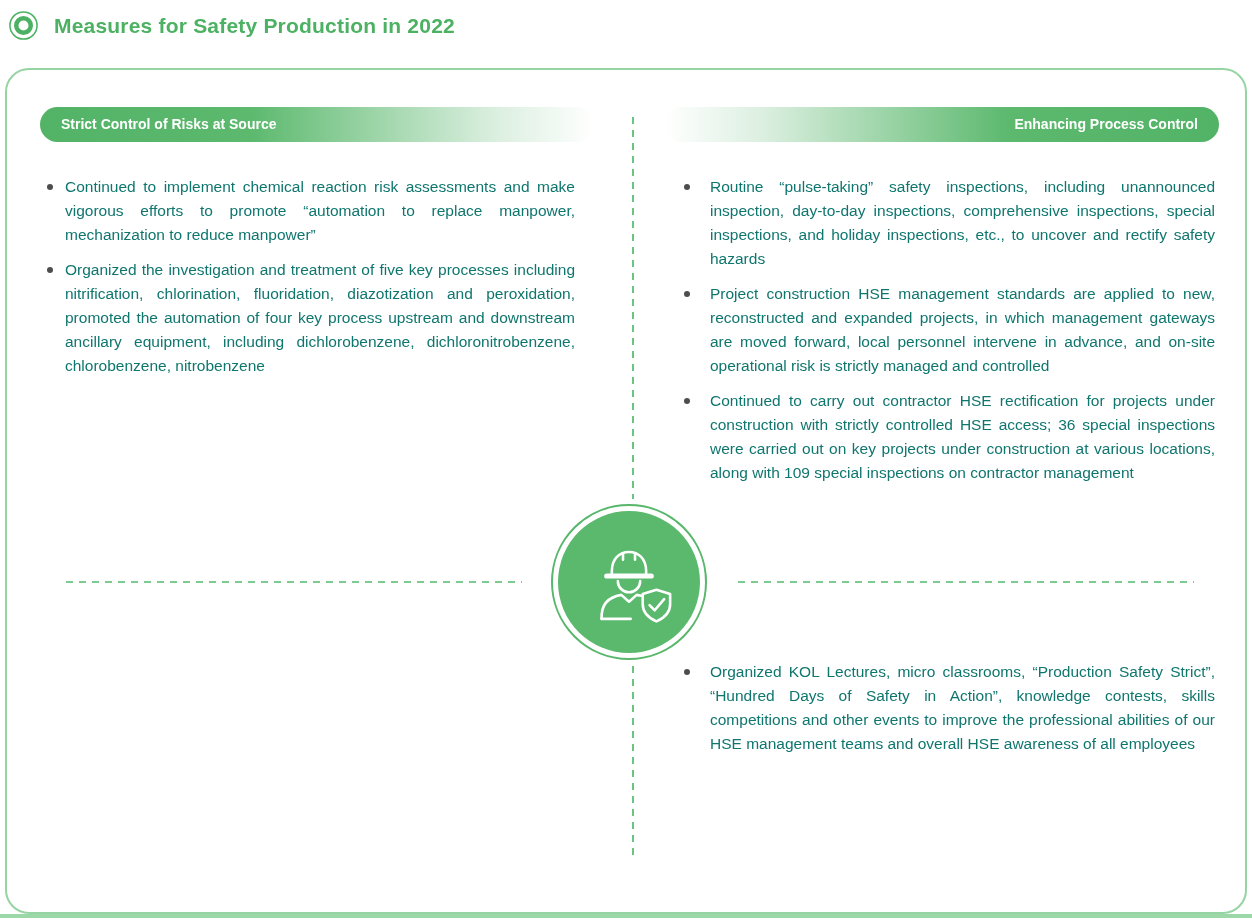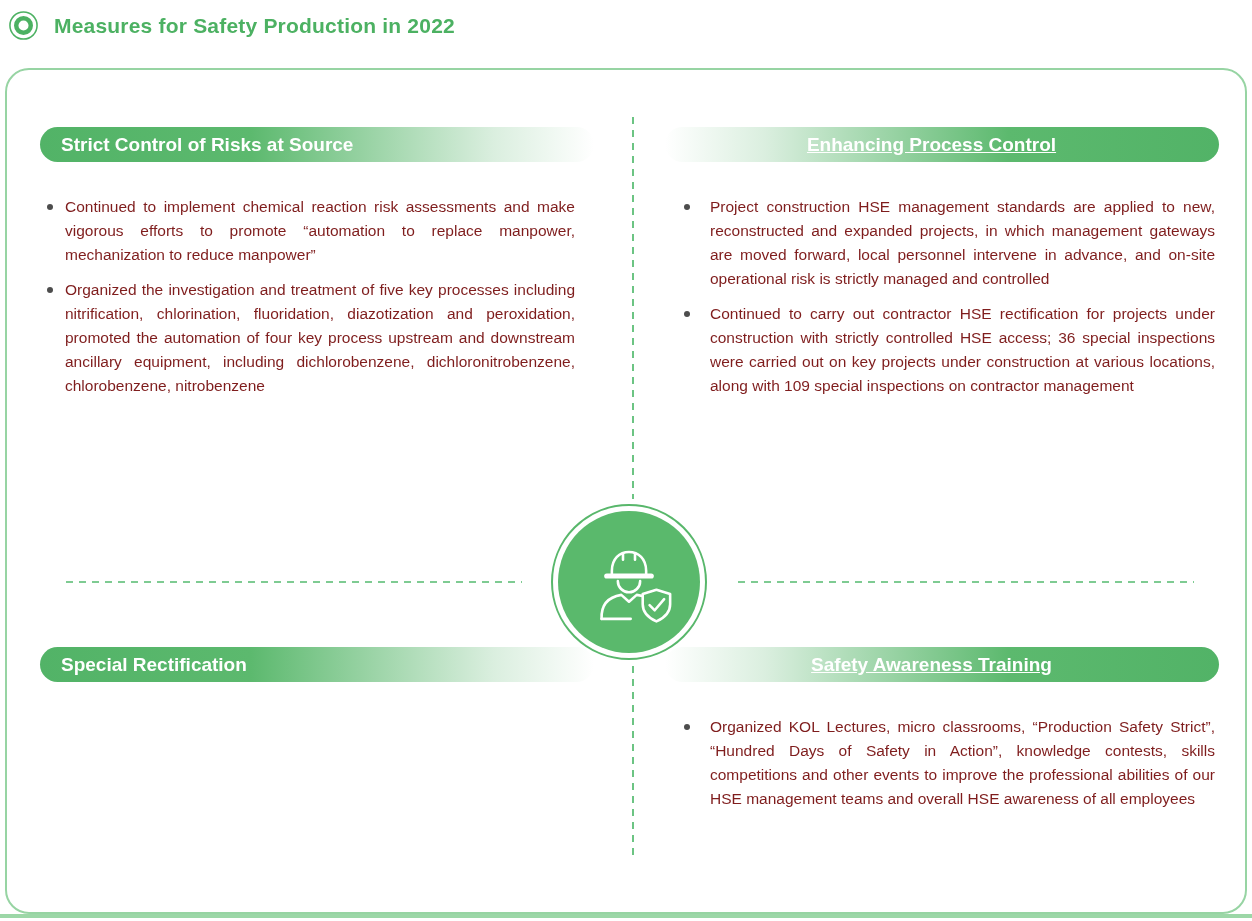--- a/index.html
+++ b/index.html
@@ -64,46 +64,44 @@
   
   .quadrant { position: absolute; width: 557px; }
   .q-tl { left: 33px; top: 37px; }
   .q-tr { left: 655px; top: 37px; }
   .q-bl { left: 33px; top: 557px; }
   .q-br { left: 655px; top: 557px; }
   .q-header {
     height: 35px; line-height: 35px;
     border-radius: 18px;
     width: 554px;
-    font-size: 19px; font-weight: bold; color: #ffffff;
+    font-size: 14px; font-weight: bold; color: #ffffff;
     white-space: nowrap;
-    margin-top: 20px;
   }
   .q-header.left {
     background: linear-gradient(90deg, #52b367 0%, #5cb96e 38%, rgba(110,190,128,0.25) 82%, rgba(255,255,255,0) 100%);
     padding-left: 21px; text-align: left;
   }
   .q-header.right {
     background: linear-gradient(270deg, #52b367 0%, #5cb96e 38%, rgba(110,190,128,0.25) 82%, rgba(255,255,255,0) 100%);
-    padding-right: 21px; text-align: center;
+    padding-right: 21px; text-align: right;
     margin-left: 3px;
-    text-decoration: underline;
   }
   
   .bullets {
     list-style: none;
     margin-top: 33px;
   }
   .q-tl .bullets, .q-bl .bullets { margin-left: 7px;  width: 528px; }
   .q-tr .bullets, .q-br .bullets { margin-left: 22px; width: 531px; }
   .bullets li {
     position: relative;
     padding-left: 18px;
     font-size: 15.5px; line-height: 24px;
-    color: #7f1d1d;
+    color: #0f766e;
     text-align: justify;
     margin-bottom: 11px;
   }
   .q-tr .bullets li, .q-br .bullets li { padding-left: 26px; }
   .bullets li::before {
     content: "";
     position: absolute; left: 0; top: 9px;
     width: 6px; height: 6px; border-radius: 50%;
     background: #4d4d4d;
   }
@@ -134,37 +132,32 @@
       <li>Continued to implement chemical reaction risk assessments and make vigorous efforts to promote “automation to replace manpower, mechanization to reduce manpower”</li>
       <li>Organized the investigation and treatment of five key processes including nitrification, chlorination, fluoridation, diazotization and peroxidation, promoted the automation of four key process upstream and downstream ancillary equipment, including dichlorobenzene, dichloronitrobenzene, chlorobenzene, nitrobenzene</li>
     </ul>
   </section>
 
   <section class="quadrant q-tr">
     <div class="q-header right">
       <span>Enhancing Process Control</span>
     </div>
     <ul class="bullets">
+      <li>Routine “pulse-taking” safety inspections, including unannounced inspection, day-to-day inspections, comprehensive inspections, special inspections, and holiday inspections, etc., to uncover and rectify safety hazards</li>
       <li>Project construction HSE management standards are applied to new, reconstructed and expanded projects, in which management gateways are moved forward, local personnel intervene in advance, and on-site operational risk is strictly managed and controlled</li>
       <li>Continued to carry out contractor HSE rectification for projects under construction with strictly controlled HSE access; 36 special inspections were carried out on key projects under construction at various locations, along with 109 special inspections on contractor management</li>
     </ul>
   </section>
 
   <section class="quadrant q-bl">
-    <div class="q-header left">
-      <span>Special Rectification</span>
-    </div>
     <ul class="bullets">
     </ul>
   </section>
 
   <section class="quadrant q-br">
-    <div class="q-header right">
-      <span>Safety Awareness Training</span>
-    </div>
     <ul class="bullets">
       <li>Organized KOL Lectures, micro classrooms, “Production Safety Strict”, “Hundred Days of Safety in Action”, knowledge contests, skills competitions and other events to improve the professional abilities of our HSE management teams and overall HSE awareness of all employees</li>
     </ul>
   </section>
 
   <div class="center-badge">
     <div class="disc">
       <svg viewBox="0 0 112 106" fill="none" stroke="#ffffff" stroke-width="3" stroke-linecap="round" stroke-linejoin="round">
 
         <path d="M36 44 v-4 c0 -14 9 -22 20 -22 c11 0 20 8 20 22 v4"></path>

